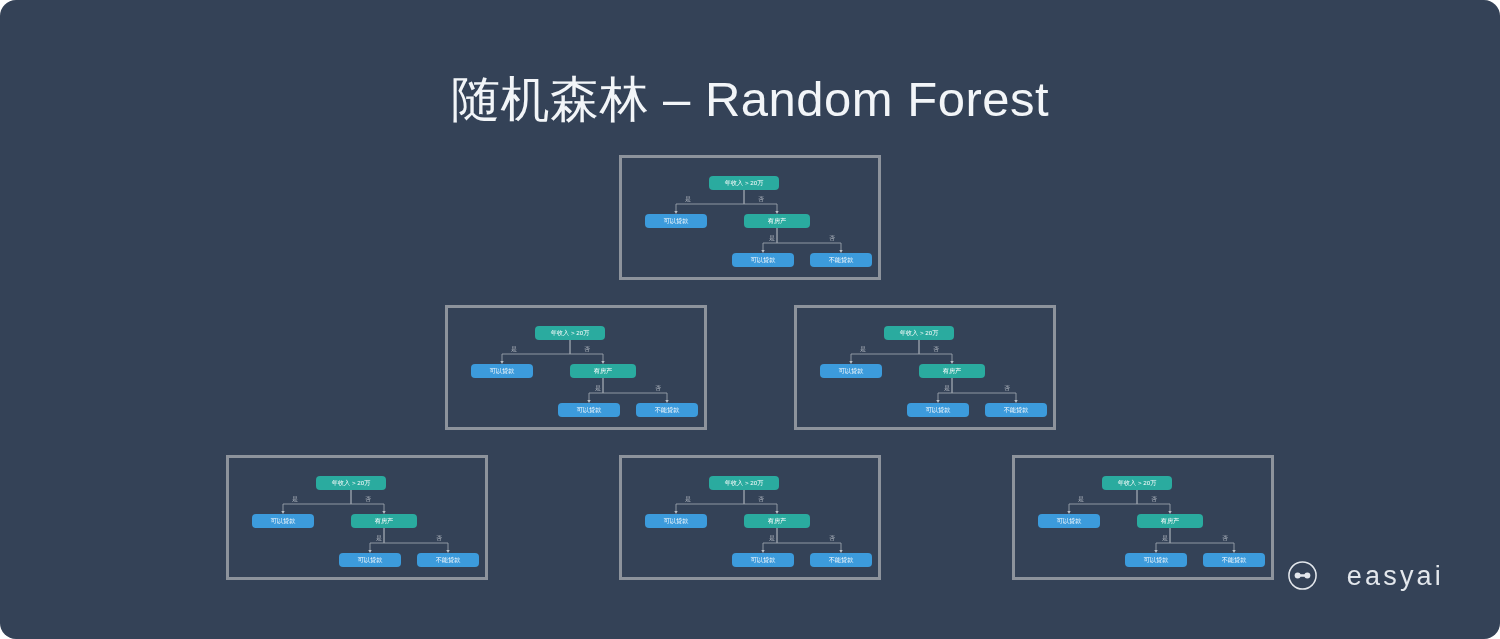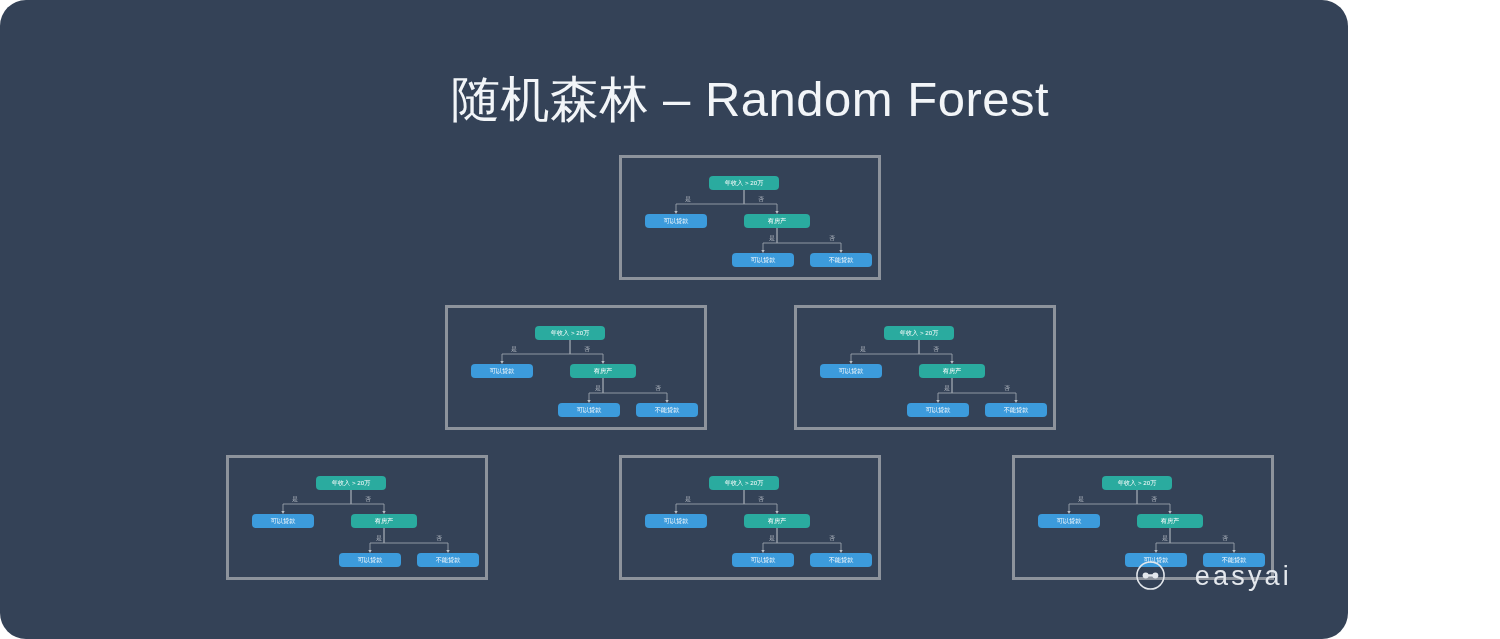--- a/index.html
+++ b/index.html
@@ -7,24 +7,24 @@
   html, body {
     width: 1500px;
     height: 639px;
     background: #ffffff;
     font-family: "Liberation Sans", "DejaVu Sans", sans-serif;
     overflow: hidden;
   }
 
   #canvas {
     position: relative;
-    width: 1348px;
+    width: 1500px;
     height: 639px;
     background: #344257;
-    border-radius: 26px;
+    border-radius: 16px;
     overflow: hidden;
   }
 
   
   #page-title {
     position: absolute;
     top: 68px;
     left: 0;
     width: 1500px;
     text-align: center;

